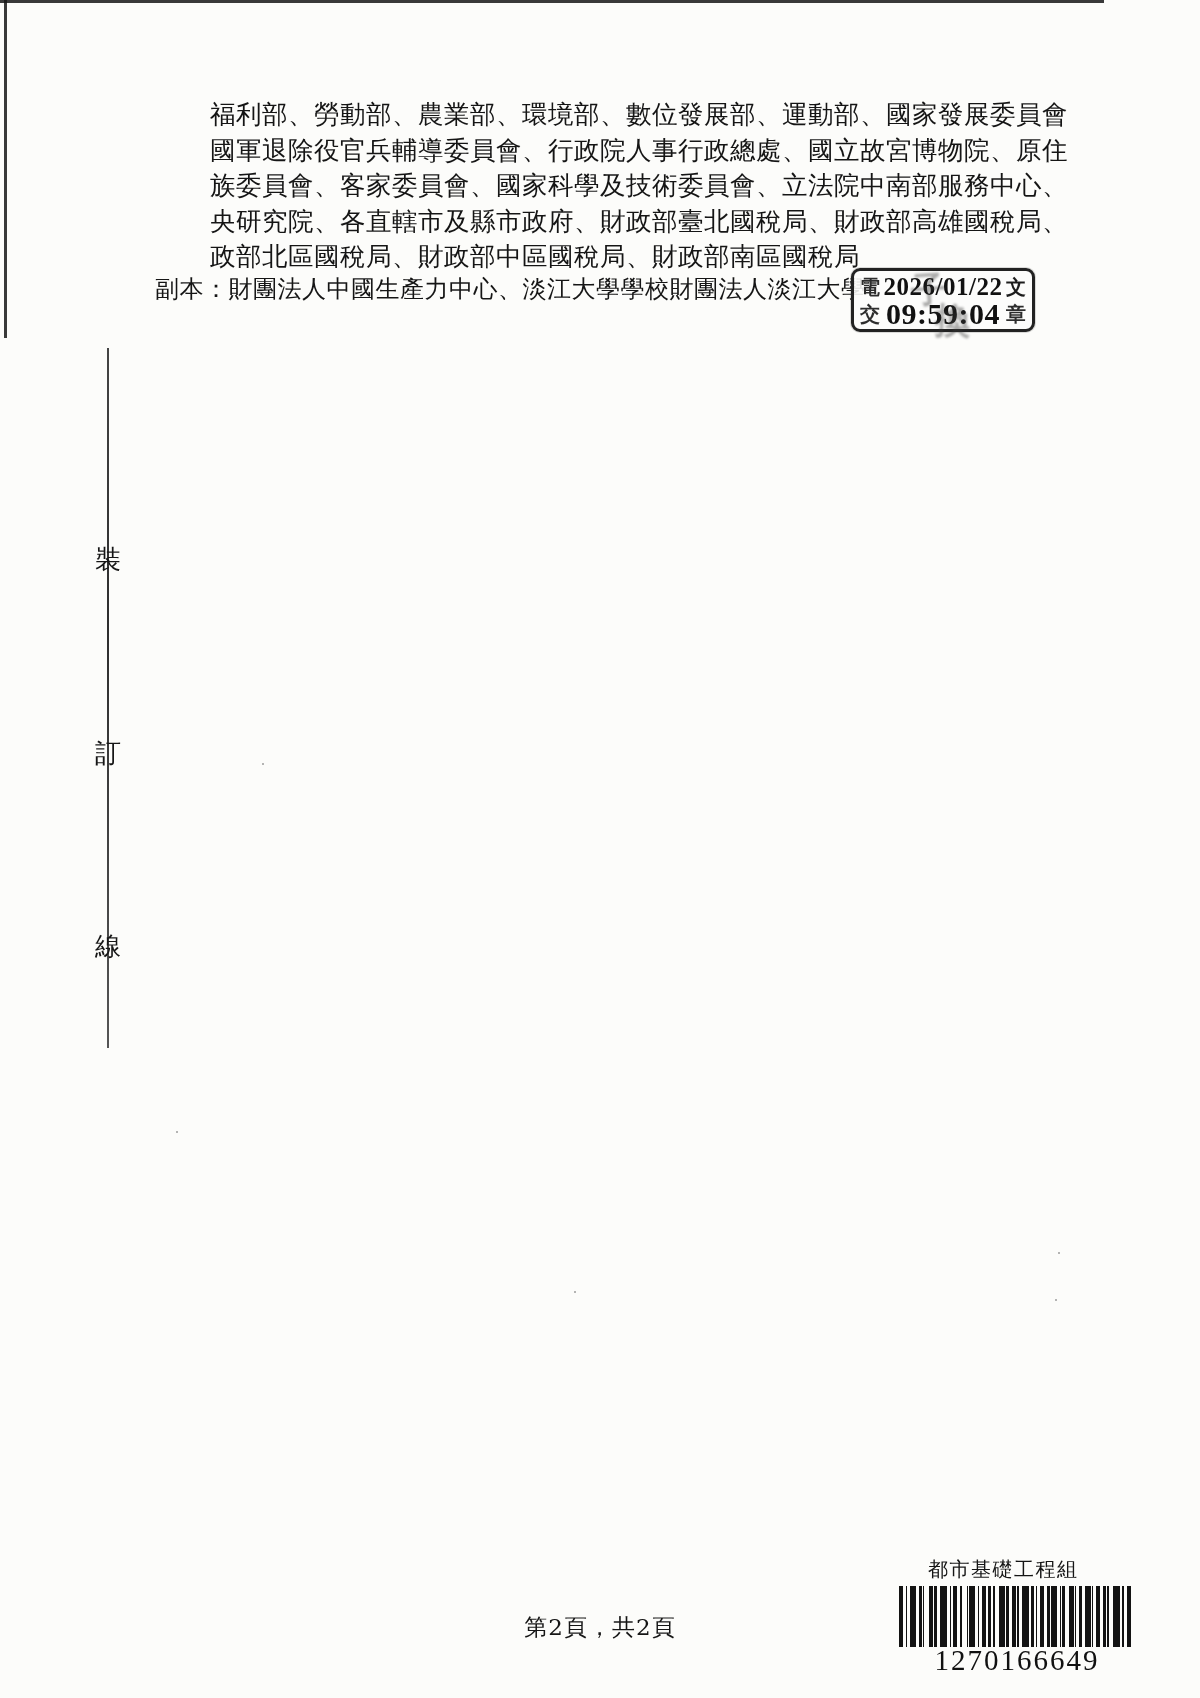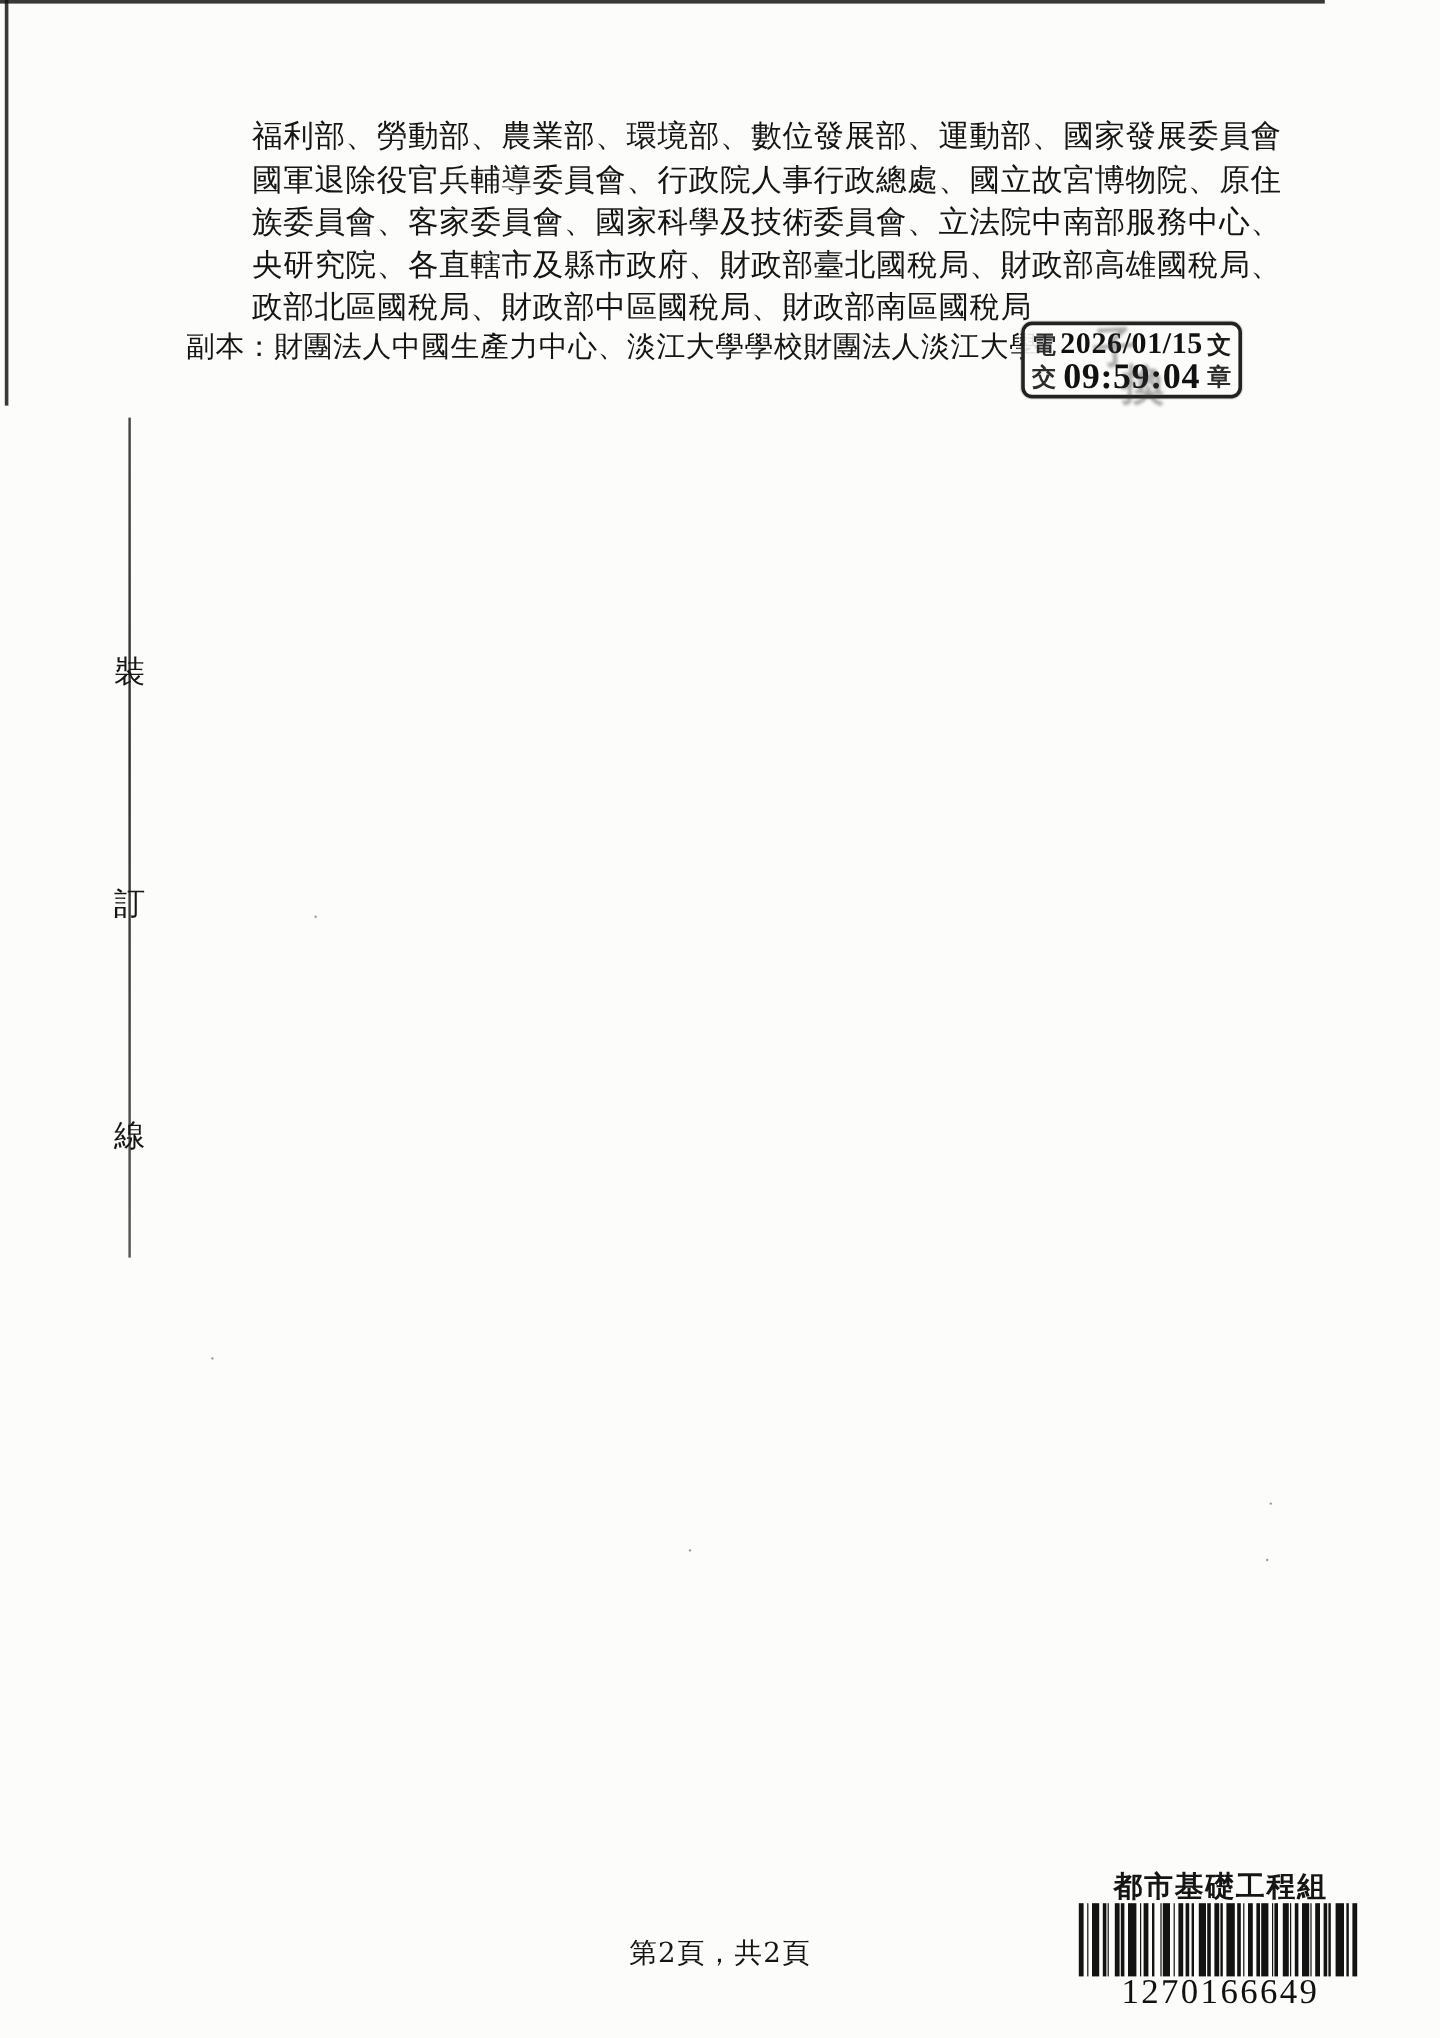--- a/index.html
+++ b/index.html
@@ -84,21 +84,21 @@
 
   
   .footer-page {
     position:absolute; left:0; top:1612px; width:1200px; text-align:center;
     font-size:23px; color:#151515; letter-spacing:1px;
   }
 
   
   .dept {
     position:absolute; left:928px; top:1556px; width:260px;
-    font-size:24px; letter-spacing:1.5px; color:#151515; white-space:nowrap;font-weight:bold;
+    font-size:20px; letter-spacing:1.5px; color:#151515; white-space:nowrap;
   }
   .barcode {
     position:absolute; left:899px; top:1586px; width:236px; height:61px;
     display:flex; align-items:stretch;
   }
   .barcode-number {
     position:absolute; left:899px; top:1644px; width:236px; text-align:center;
     font-family:"Liberation Serif","DejaVu Serif",serif;
     font-size:29px; letter-spacing:2px; color:#111;
   }
@@ -130,21 +130,21 @@
   </div>
 
   <div class="stamp">
     <div class="stamp-col">
       <span class="degraded">電</span>
       <span class="degraded">交</span>
     </div>
     <div class="stamp-center">
       <span class="stamp-overlay o1">子</span>
       <span class="stamp-overlay o2">換</span>
-      <div class="stamp-date">2026/01/15</div>
+      <div class="stamp-date">2026/01/22</div>
       <div class="stamp-time">09:59:04</div>
     </div>
     <div class="stamp-col">
       <span>文</span>
       <span class="degraded">章</span>
     </div>
   </div>
 
   <div class="bline"></div>
   <span class="bchar c1">裝</span>

